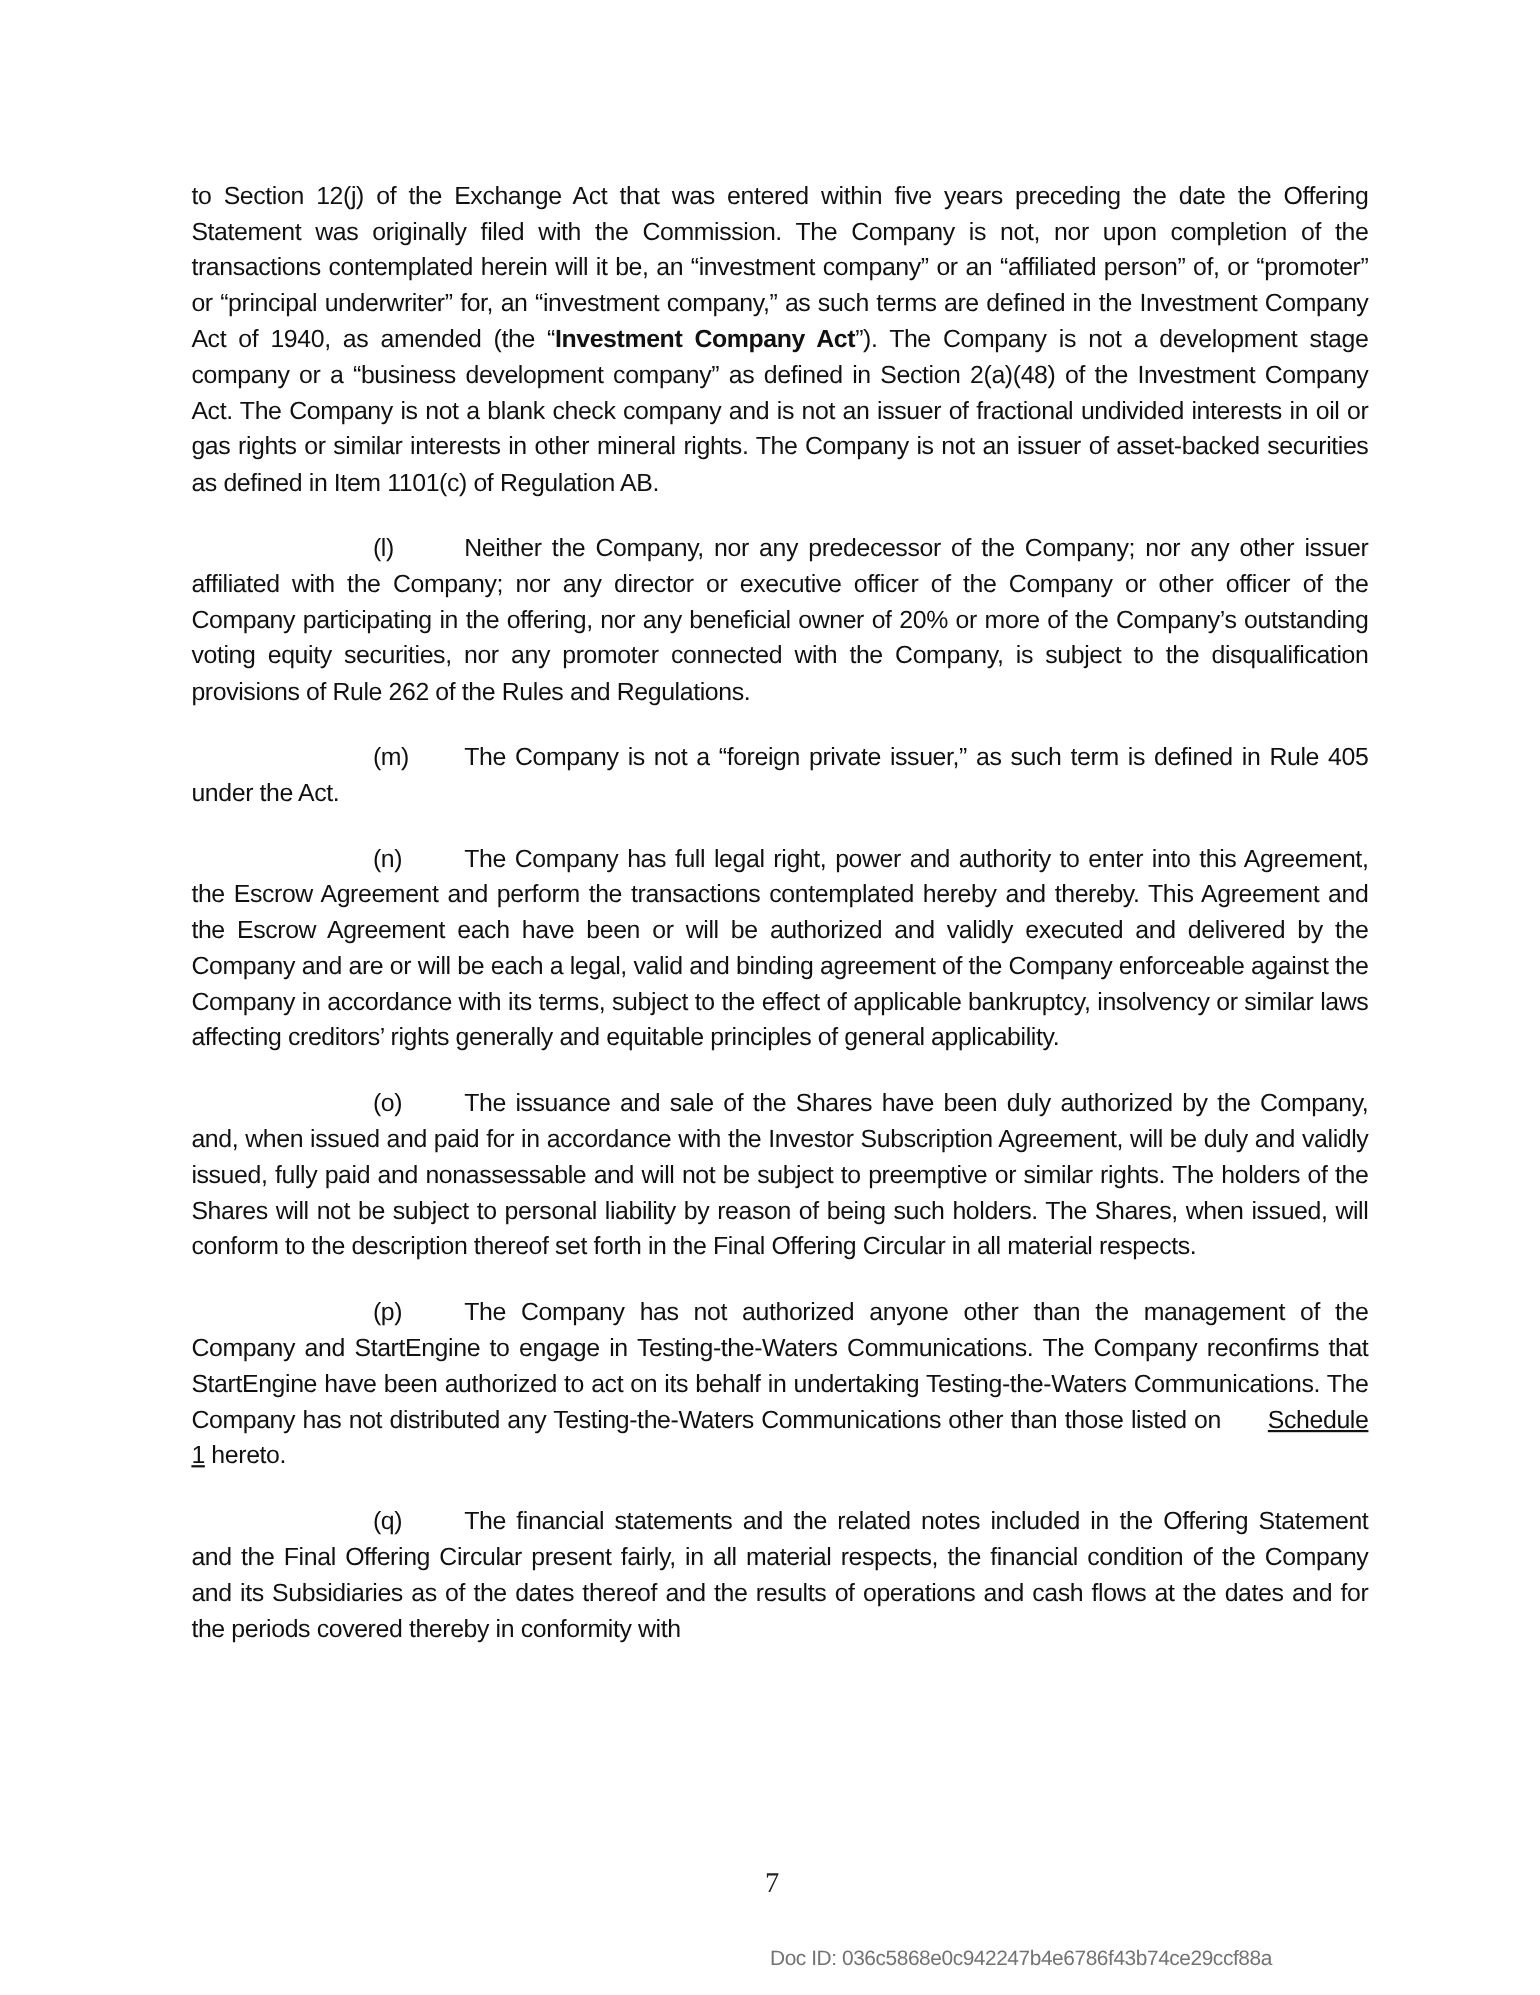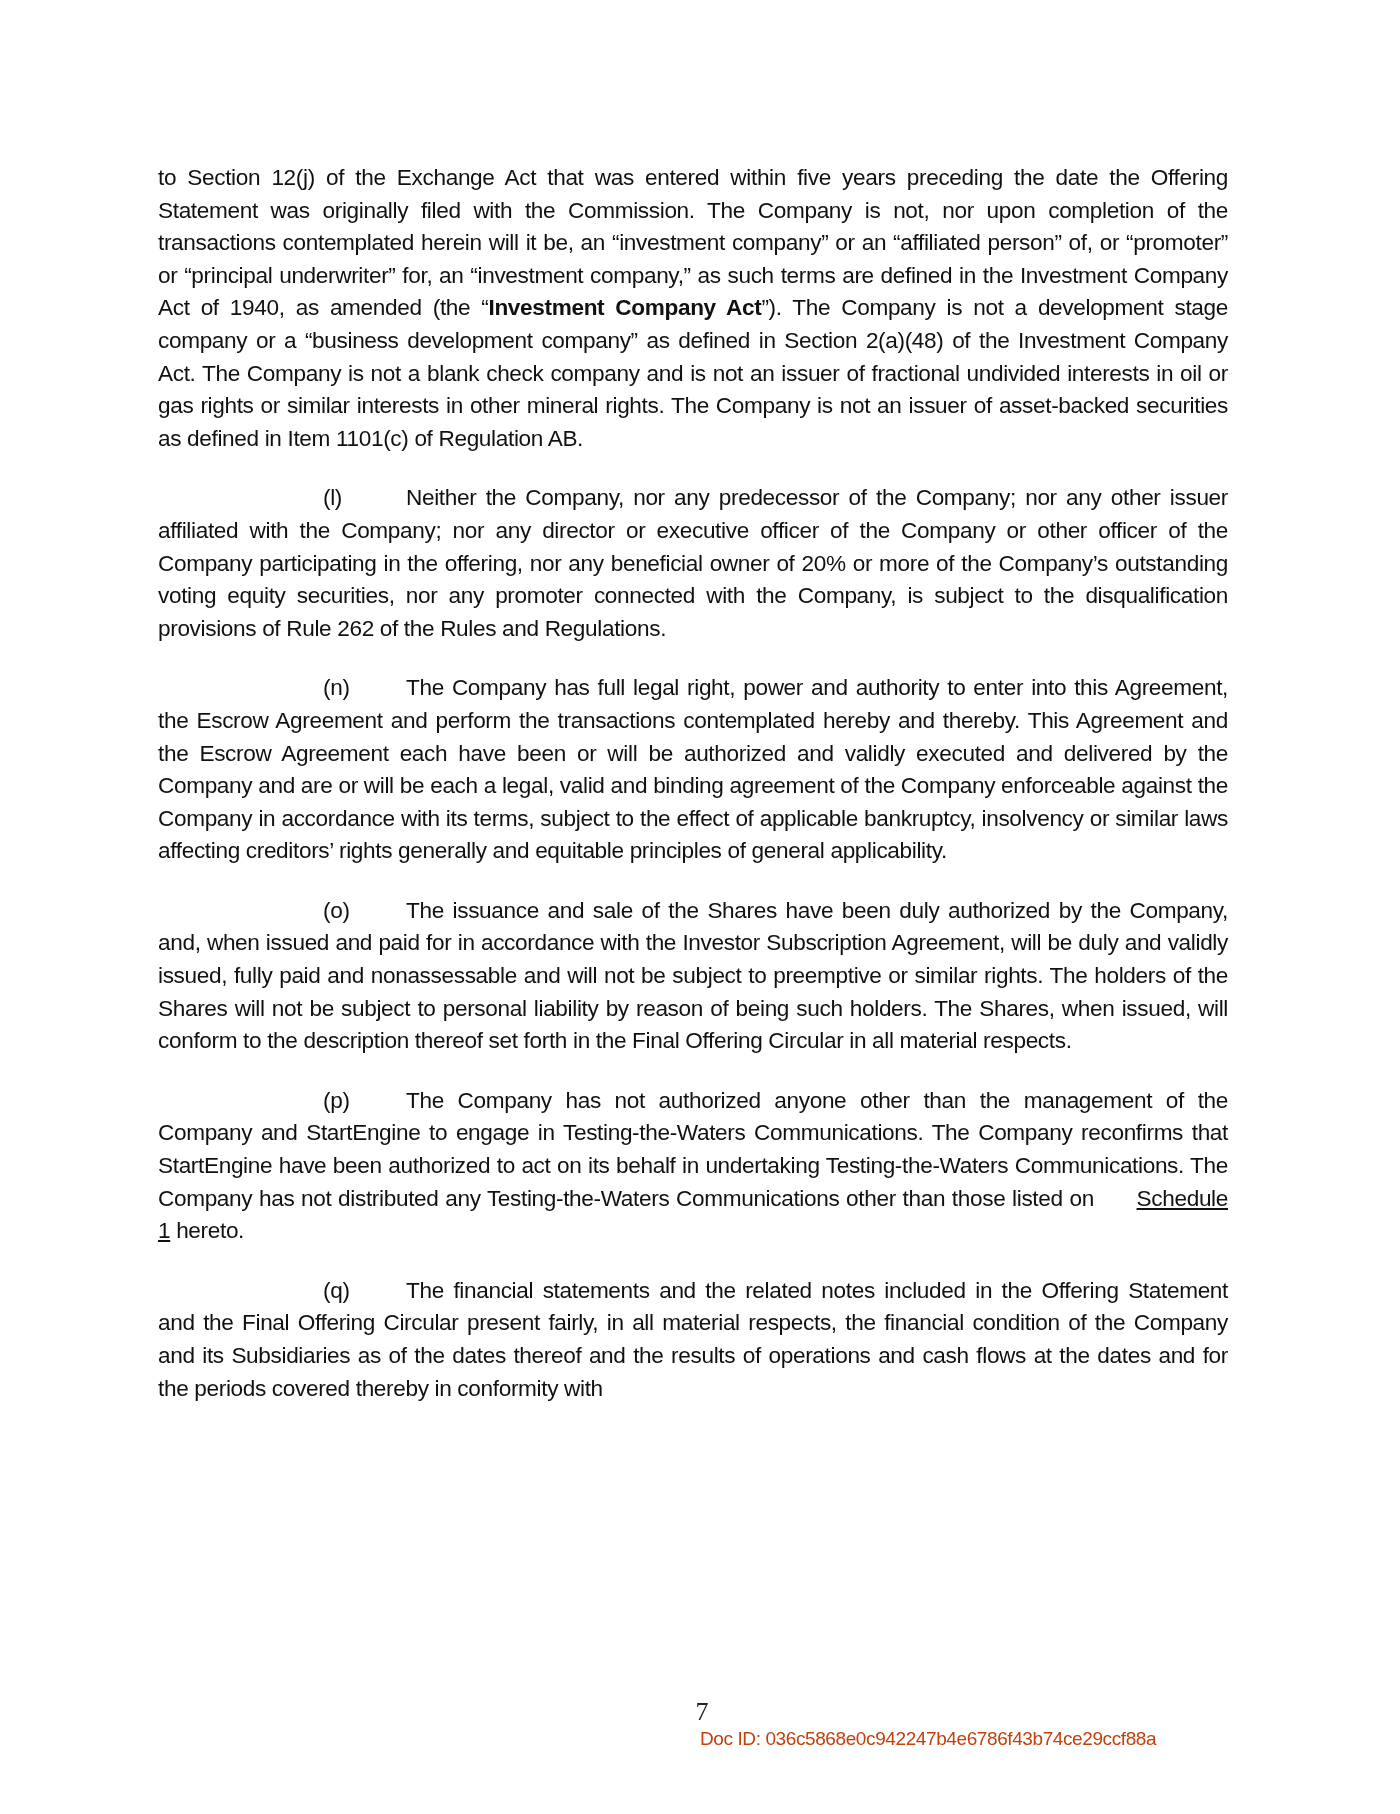--- a/index.html
+++ b/index.html
@@ -9,21 +9,21 @@
   }
   body {
     width: 1400px;
     height: 1814px;
     position: relative;
     overflow: hidden;
     color: #111111;
   }
   .page {
     position: absolute;
-    left: 158px;
+    left: 174px;
     top: 162px;
     width: 1070px;
     font-family: "Liberation Sans", "DejaVu Sans", sans-serif;
     font-size: 22.6px;
     line-height: 32.6px;
     letter-spacing: -0.35px;
     word-spacing: 0px;
   }
   .para {
     margin: 0 0 27px 0;
@@ -51,40 +51,43 @@
     top: 1697px;
     width: 24px;
     text-align: center;
     font-family: "Liberation Serif", "DejaVu Serif", serif;
     font-size: 26px;
     color: #222222;
   }
   .doc-id {
     position: absolute;
     left: 700px;
-    top: 1728px;
+    top: 1770px;
     font-family: "Liberation Sans", "DejaVu Sans", sans-serif;
     font-size: 19px;
     letter-spacing: -0.4px;
-    color: #c2410c;
+    color: #737373;
   }
 </style>
 </head>
 <body>
 
 <div class="page">
 
   <p class="para">
     <span>to Section 12(j) of the Exchange Act that was entered within five years preceding the date the Offering Statement was originally filed with the Commission.  The Company is not, nor upon completion of the transactions contemplated herein will it be, an “investment company” or an “affiliated person” of, or “promoter” or “principal underwriter” for, an “investment company,” as such terms are defined in the Investment Company Act of 1940, as amended (the “</span><span class="bold">Investment Company Act</span><span>”).  The Company is not a development stage company or a “business development company” as defined in Section 2(a)(48) of the Investment Company Act.  The Company is not a blank check company and is not an issuer of fractional undivided interests in oil or gas rights or similar interests in other mineral rights.  The Company is not an issuer of asset-backed securities as defined in Item 1101(c) of Regulation AB.</span>
   </p>
 
   <p class="para item">
     <span class="label">(l)</span><span>Neither the Company, nor any predecessor of the Company; nor any other issuer affiliated with the Company; nor any director or executive officer of the Company or other officer of the Company participating in the offering, nor any beneficial owner of 20% or more of the Company’s outstanding voting equity securities, nor any promoter connected with the Company, is subject to the disqualification provisions of Rule 262 of the Rules and Regulations.</span>
   </p>
 
+  <p class="para item">
+    <span class="label">(m)</span><span>The Company is not a “foreign private issuer,” as such term is defined in Rule 405 under the Act.</span>
+  </p>
 
   <p class="para item">
     <span class="label">(n)</span><span>The Company has full legal right, power and authority to enter into this Agreement, the Escrow Agreement and perform the transactions contemplated hereby and thereby.  This Agreement and the Escrow Agreement each have been or will be authorized and validly executed and delivered by the Company and are or will be each a legal, valid and binding agreement of the Company enforceable against the Company in accordance with its terms, subject to the effect of applicable bankruptcy, insolvency or similar laws affecting creditors’ rights generally and equitable principles of general applicability.</span>
   </p>
 
   <p class="para item">
     <span class="label">(o)</span><span>The issuance and sale of the Shares have been duly authorized by the Company, and, when issued and paid for in accordance with the Investor Subscription Agreement, will be duly and validly issued, fully paid and nonassessable and will not be subject to preemptive or similar rights.  The holders of the Shares will not be subject to personal liability by reason of being such holders.  The Shares, when issued, will conform to the description thereof set forth in the Final Offering Circular in all material respects.</span>
   </p>
 
   <p class="para item">

